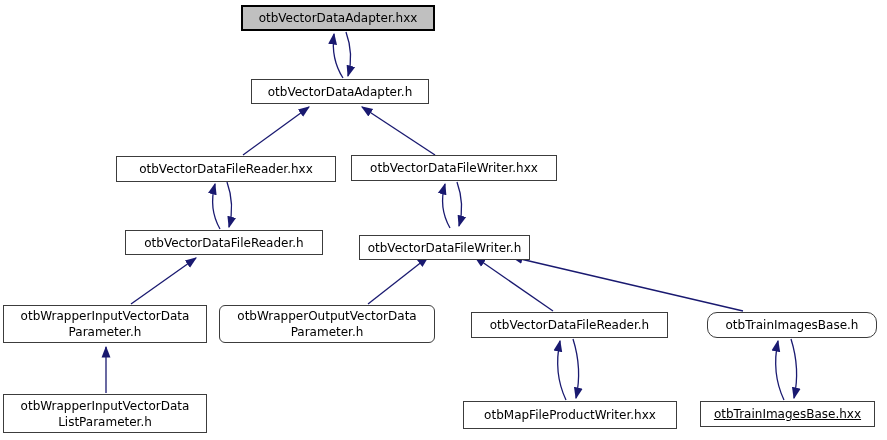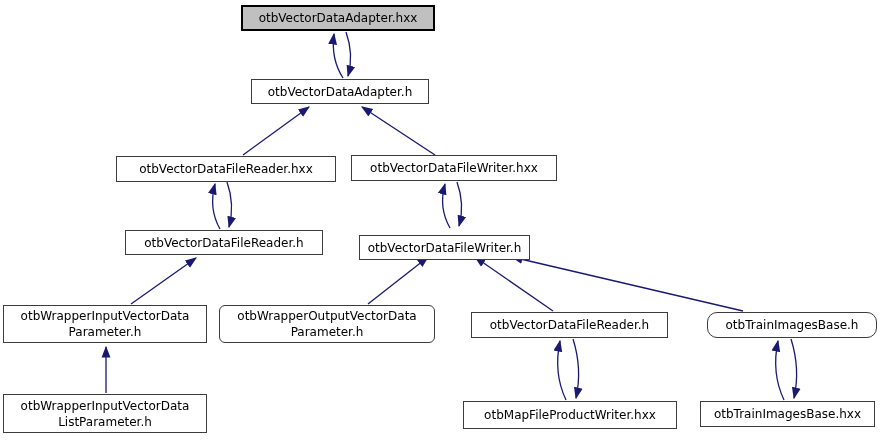--- a/index.html
+++ b/index.html
@@ -106,15 +106,15 @@
 
   <div class="node" style="left:471px; top:312px; width:197px; height:26px;">otbVectorDataFileReader.h</div>
 
   <div class="node" style="left:707px; top:312px; width:170px; height:26px;border-radius:10px;">otbTrainImagesBase.h</div>
 
   <div class="node" style="left:3px; top:394px; width:204px; height:39px;">otbWrapperInputVectorData
 ListParameter.h</div>
 
   <div class="node" style="left:463px; top:401px; width:214px; height:28px;">otbMapFileProductWriter.hxx</div>
 
-  <div class="node" style="left:700px; top:401px; width:175px; height:26px;">otbTrainImagesBase.hxx</div>
+  <div class="node" style="left:700px; top:401px; width:175px; height:26px;text-decoration:underline;">otbTrainImagesBase.hxx</div>
 
 </div>
 
 </body></html>

